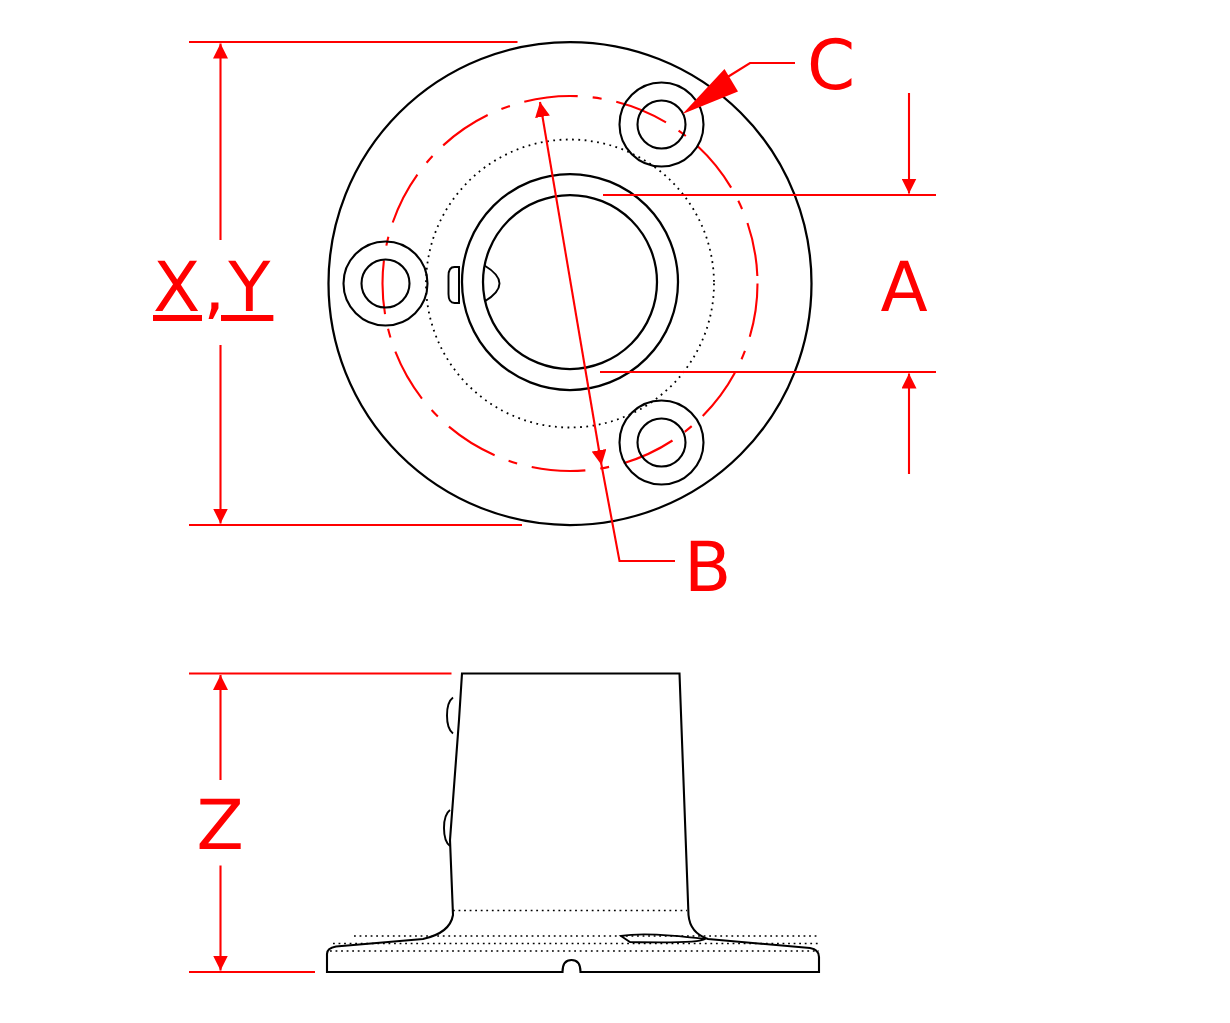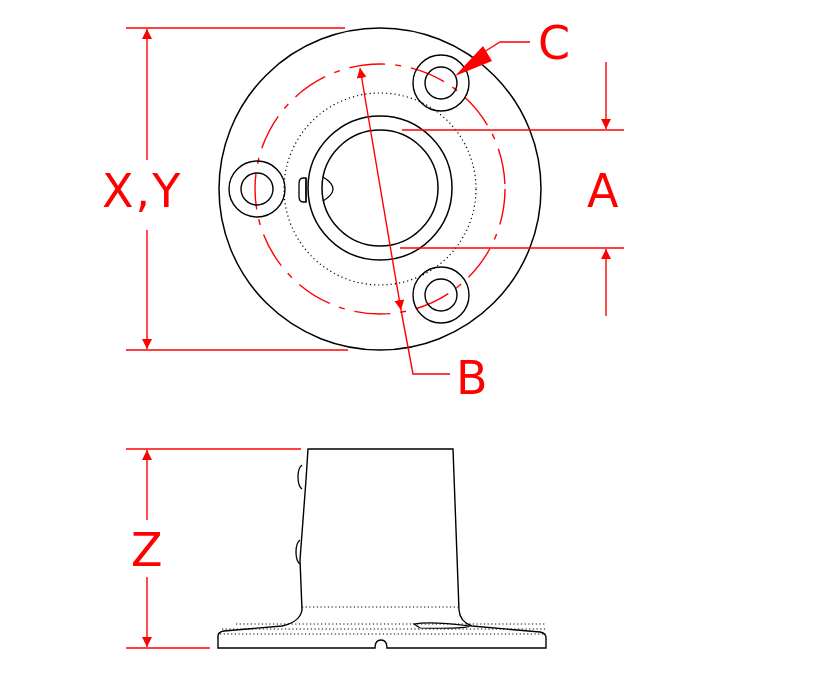--- a/index.html
+++ b/index.html
@@ -97,17 +97,17 @@
 
     <g>
       <line x1="126" y1="449" x2="301" y2="449" stroke="#ff0000" stroke-width="1.4"></line>
       <line x1="126" y1="648" x2="210" y2="648" stroke="#ff0000" stroke-width="1.4"></line>
       <line x1="147" y1="520" x2="147" y2="450" stroke="#ff0000" stroke-width="1.4" marker-end="url(#arrow)"></line>
       <line x1="147" y1="577" x2="147" y2="647" stroke="#ff0000" stroke-width="1.4" marker-end="url(#arrow)"></line>
     </g>
   </g>
 </svg>
 
-<div class="lbl" style="left:102px; top:168px;">X,Y</div>
+<div class="lbl" style="left:102px; top:168px;text-decoration:underline;">X,Y</div>
 <div class="lbl" style="left:587px; top:168px;">A</div>
 <div class="lbl" style="left:456px; top:355px;">B</div>
 <div class="lbl" style="left:538px; top:20px;">C</div>
 <div class="lbl" style="left:131px; top:527px;">Z</div>
 
 </body></html>

